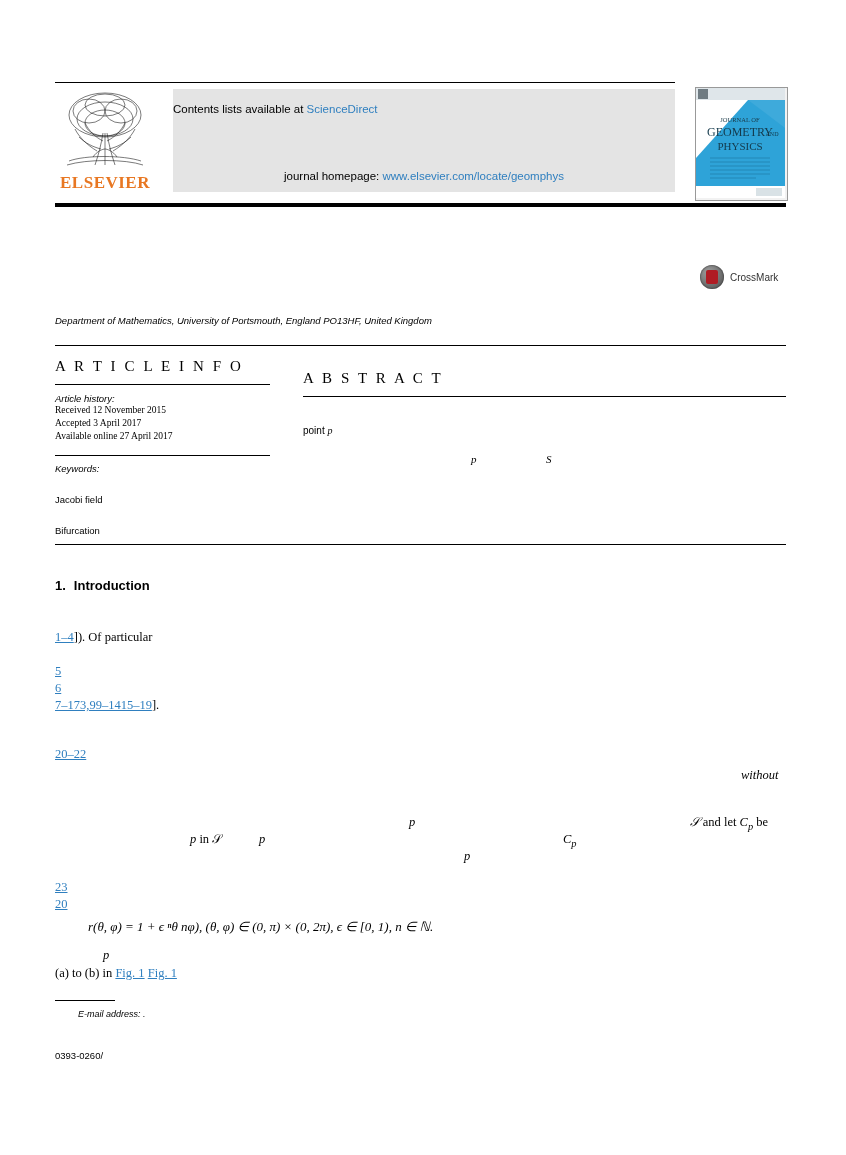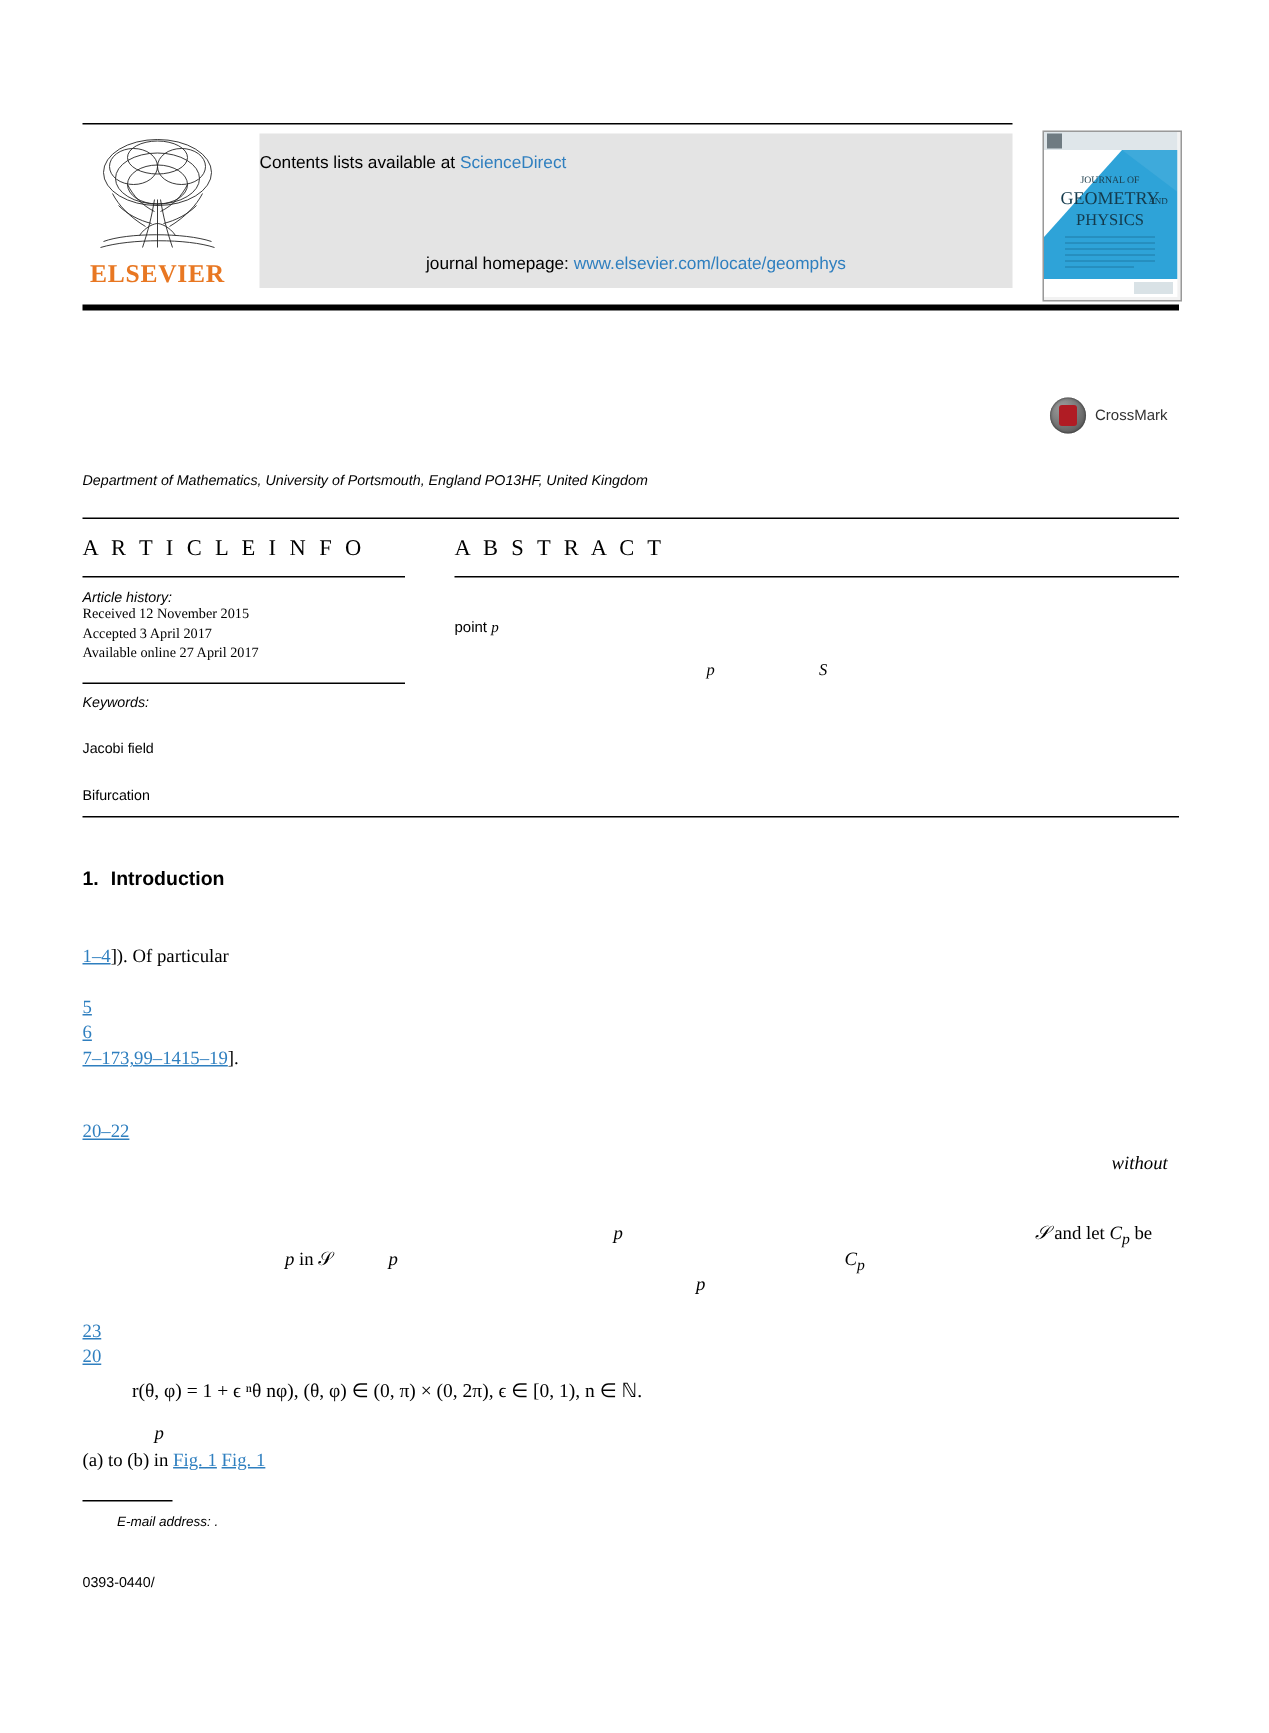--- a/index.html
+++ b/index.html
@@ -156,21 +156,21 @@
   }
   .info-col {
     position: absolute;
     left: 55px;
     top: 358px;
     width: 215px;
   }
   .abstract-col {
     position: absolute;
     left: 303px;
-    top: 358px;
+    top: 370px;
     width: 483px;
   }
   .section-caps {
     font-family: Liberation Serif, serif;
     font-size: 15px;
     letter-spacing: 2.6px;
     color: #000;
   }
   .info-rule {
     border-top: 1px solid #000;
@@ -254,20 +254,21 @@
     white-space: nowrap;
   }
   .cite { color: #2f7fbf; }
 
   .formula {
     position: absolute;
     left: 88px;
     top: 919px;
     font-family: "Liberation Serif", serif;
     font-size: 13px;
+    font-style: italic;
     white-space: nowrap;
   }
 
   
   .foot-rule {
     position: absolute;
     left: 55px;
     top: 1000px;
     width: 60px;
     border-top: 1px solid #000;
@@ -455,15 +456,15 @@
 
   <div class="body-line" style="left:55px; top:966px;">
     <span>(a) to (b) in </span><a class="cite" href="#">Fig. 1</a><span>&nbsp;</span><a class="cite" href="#">Fig. 1</a>
   </div>
 
   <div class="foot-rule"></div>
   <div class="foot-email">
     <span>E-mail address:</span>
     <span>.</span>
   </div>
-  <div class="issn">0393-0440/</div>
+  <div class="issn">0393-0260/</div>
 
 </div>
 
 </body></html>

